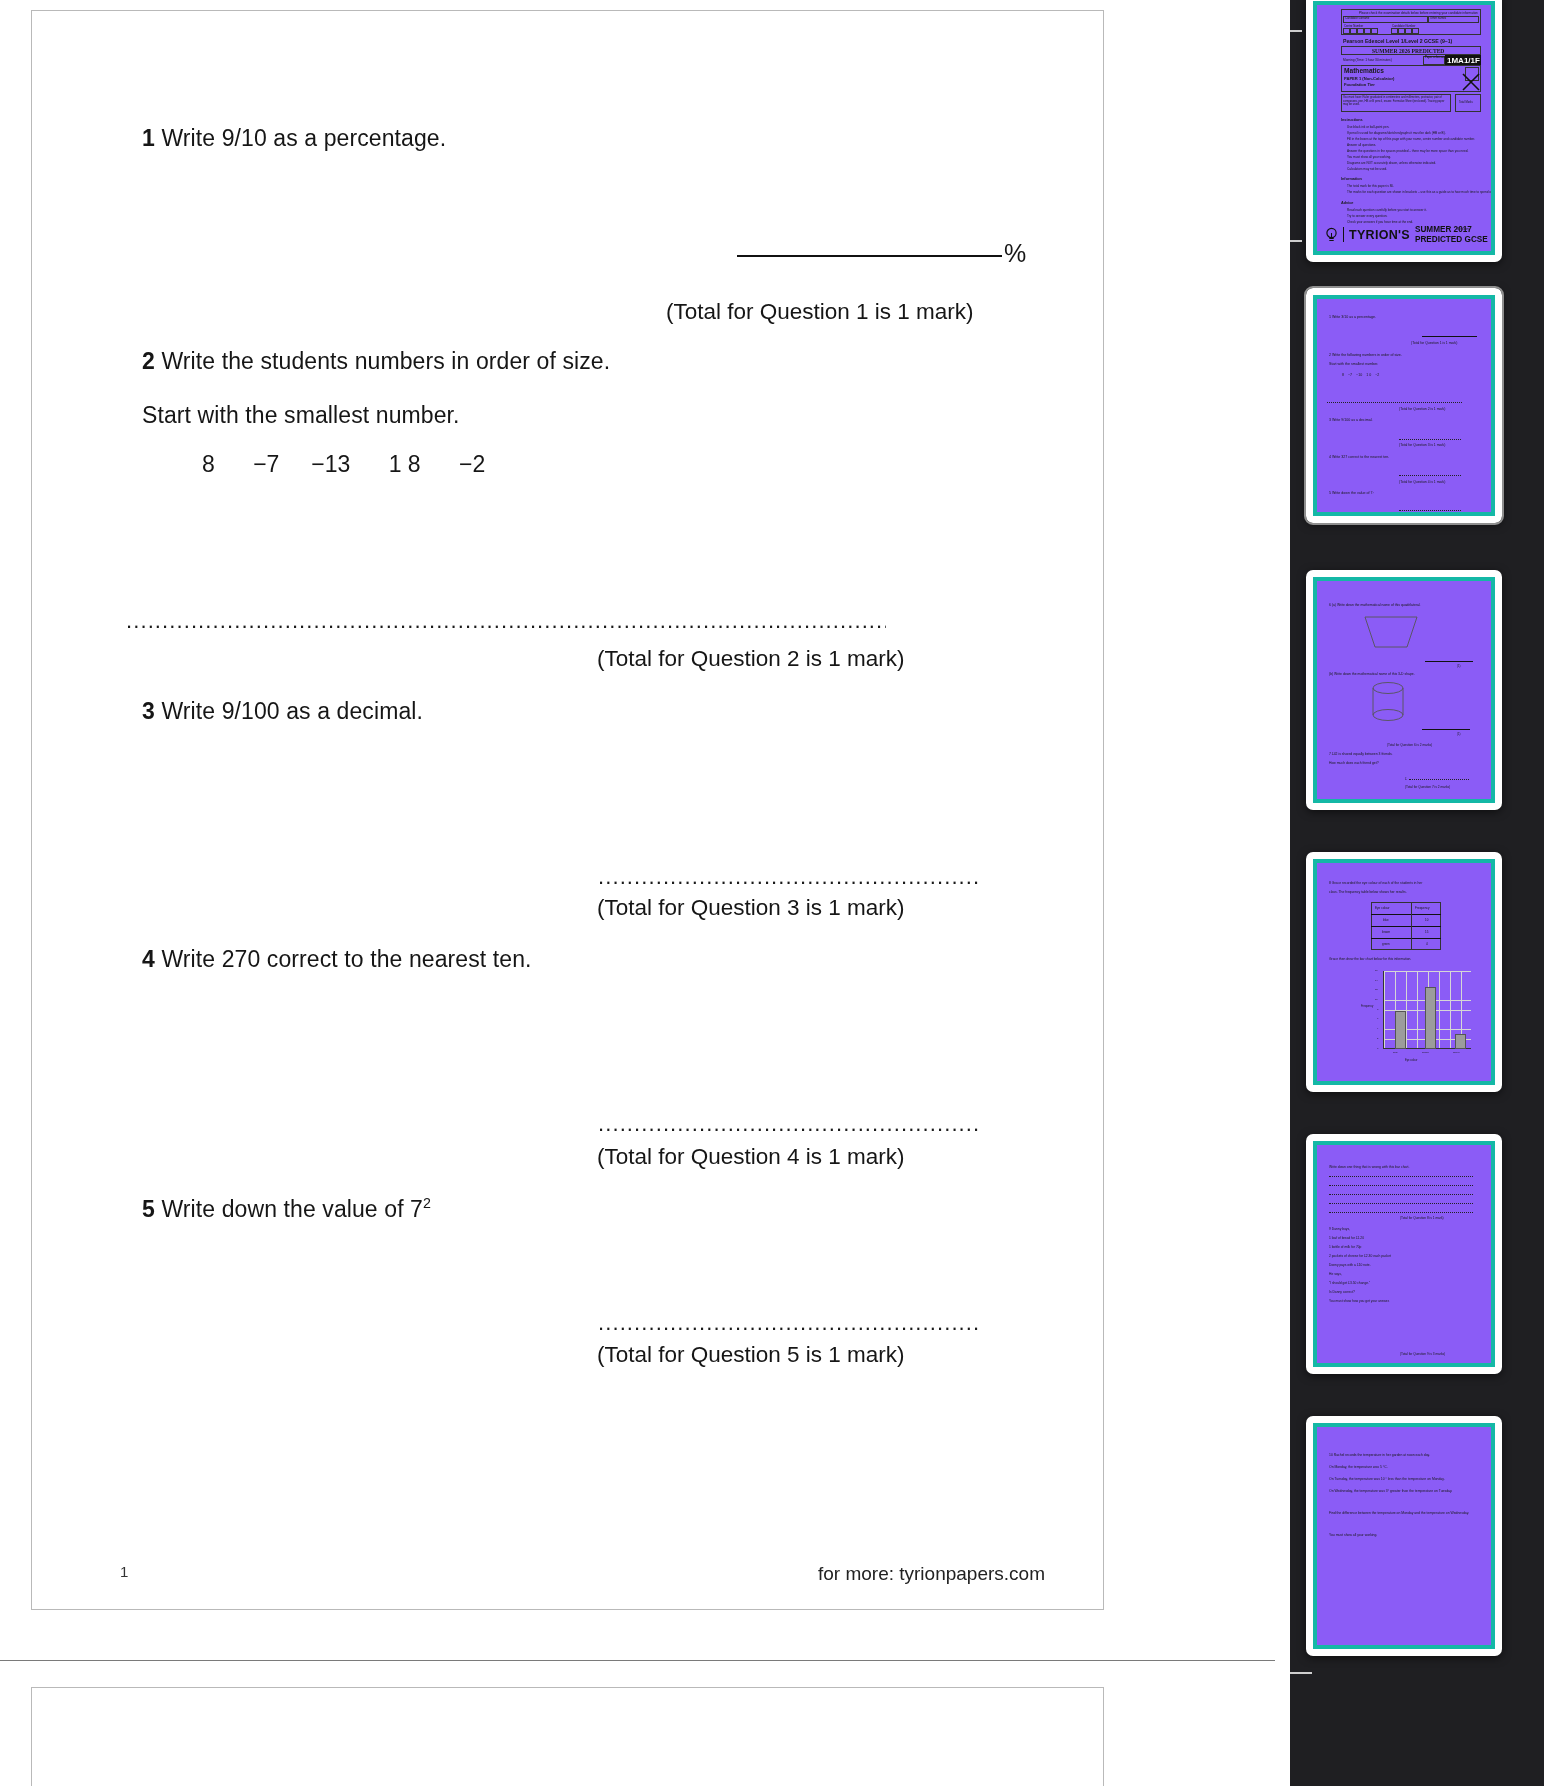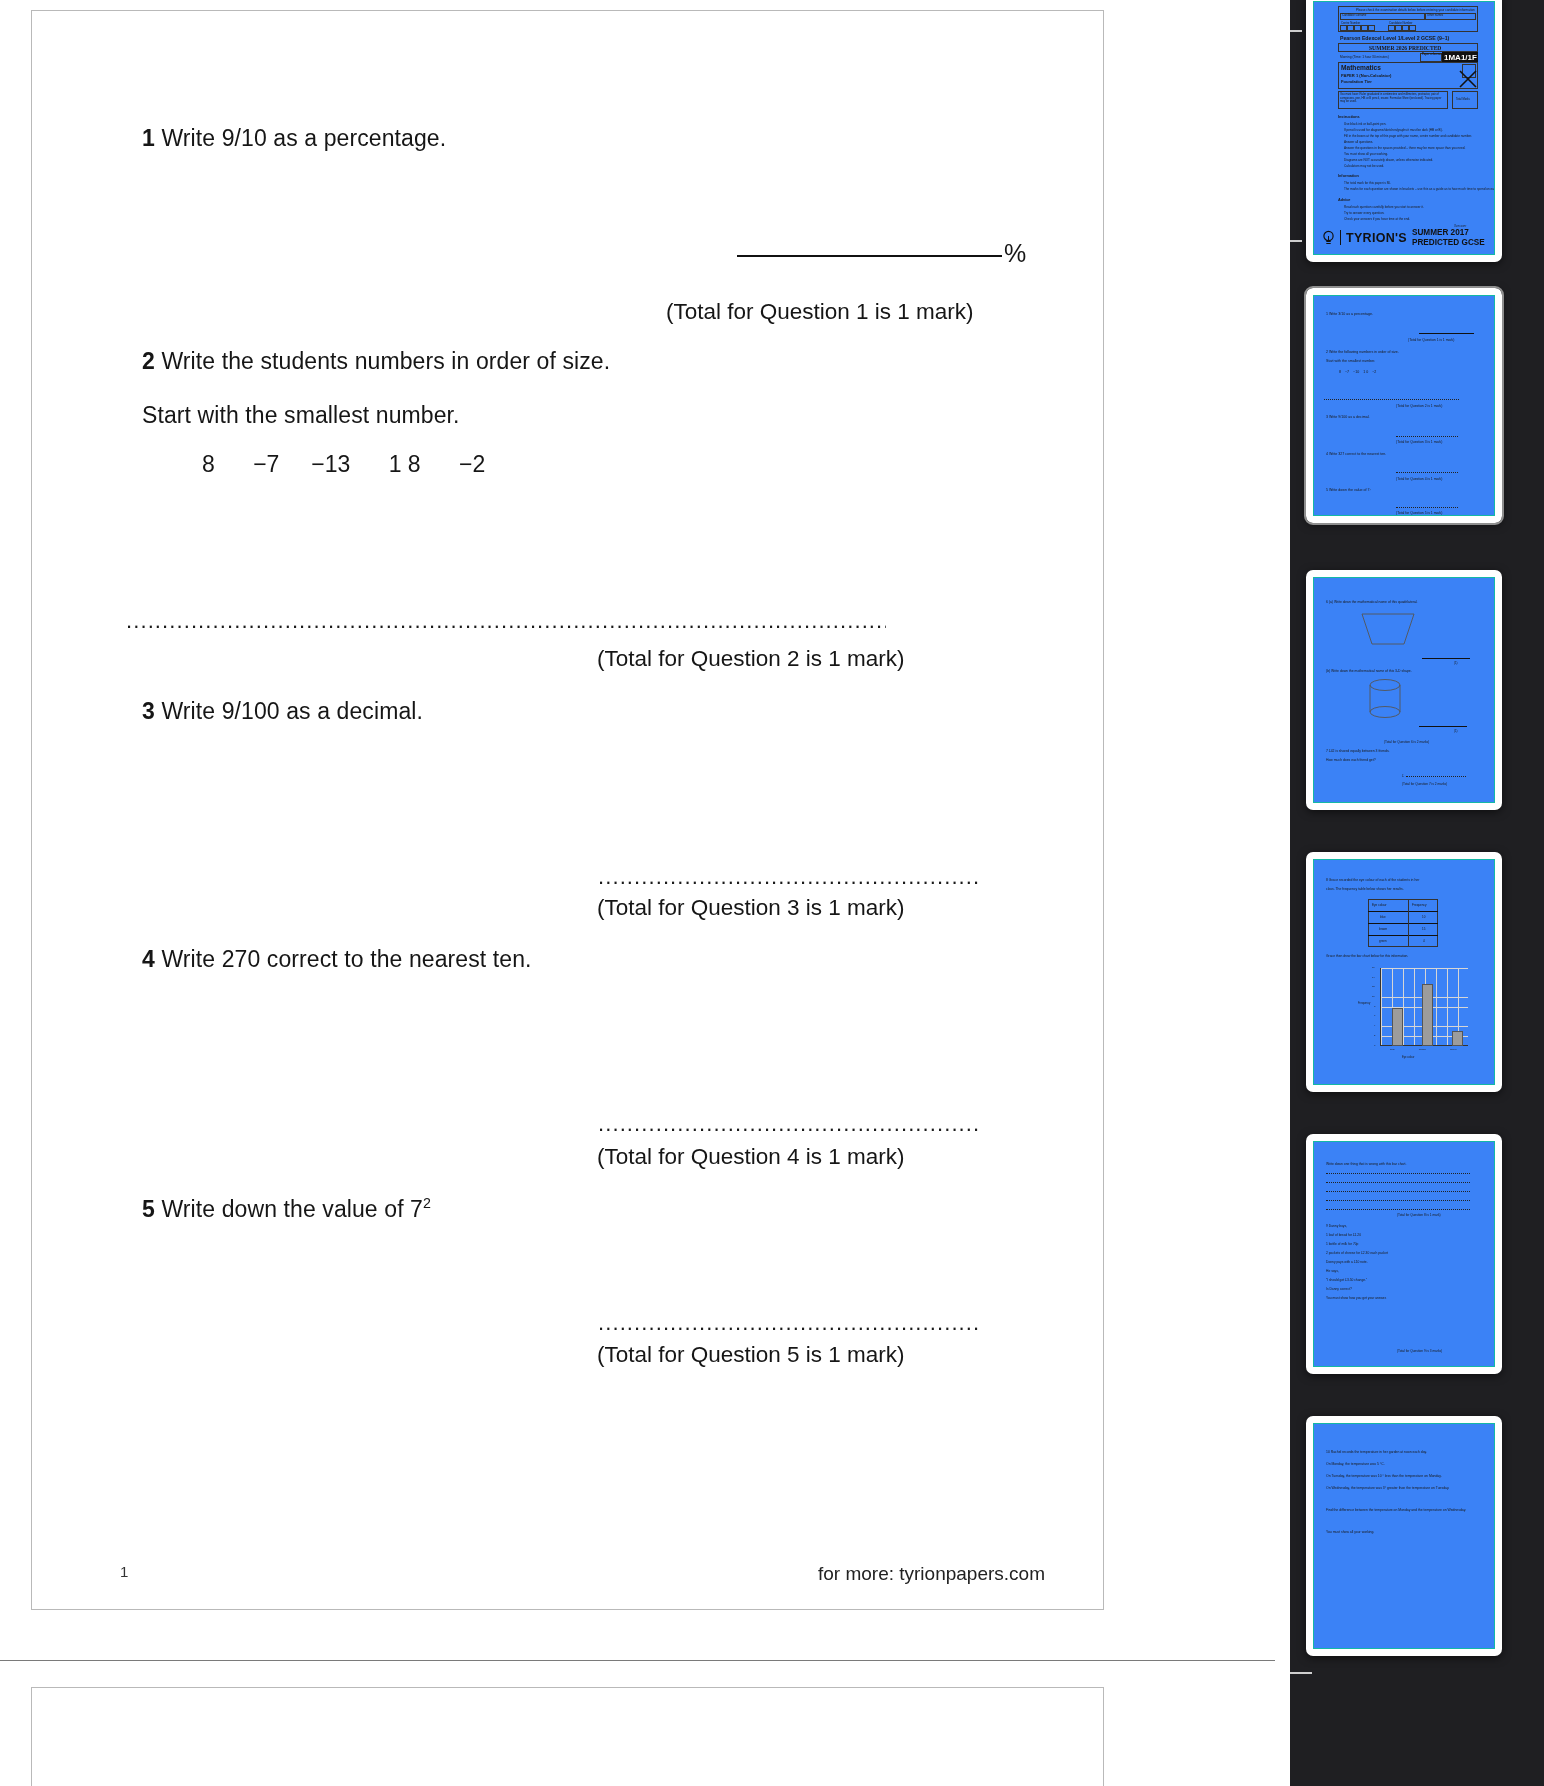--- a/index.html
+++ b/index.html
@@ -68,21 +68,21 @@
     width: 254px; height: 1786px; background: #1f1f22;
     position: relative; overflow: hidden;
   }
   .thumb {
     position: absolute; left: 16px; width: 196px;
     background: #ffffff; border-radius: 7px;
     box-shadow: 0 2px 8px rgba(0,0,0,.55);
     overflow: hidden;
   }
   .thumb-pg { position: absolute; left: 7px; top: 7px; right: 7px; bottom: 7px;
-    border: 1px solid #14b8a6; background: #3b82f6; overflow: hidden; }
+    border: 4px solid #14b8a6; background: #8b5cf6; overflow: hidden; }
   .t-txt { position: absolute; color: #1a1a1a; white-space: pre; }
   .t-b { font-weight: bold; }
   .t-rule { position: absolute; border-bottom: .8px solid #111; }
   .t-dots { position: absolute; border-bottom: .9px dotted #222; }
   .t-box { position: absolute; border: .8px solid #333; }
   .t-fill { position: absolute; background: #9c9c9c; border: .7px solid #555; }
 
   .tyrion-row { position:absolute; left:8px; bottom:6px; display:flex; align-items:center; gap:5px; }
   .bulb { width:13px; height:16px; position:relative; flex:0 0 auto; }
   .bulb svg { display:block; }

